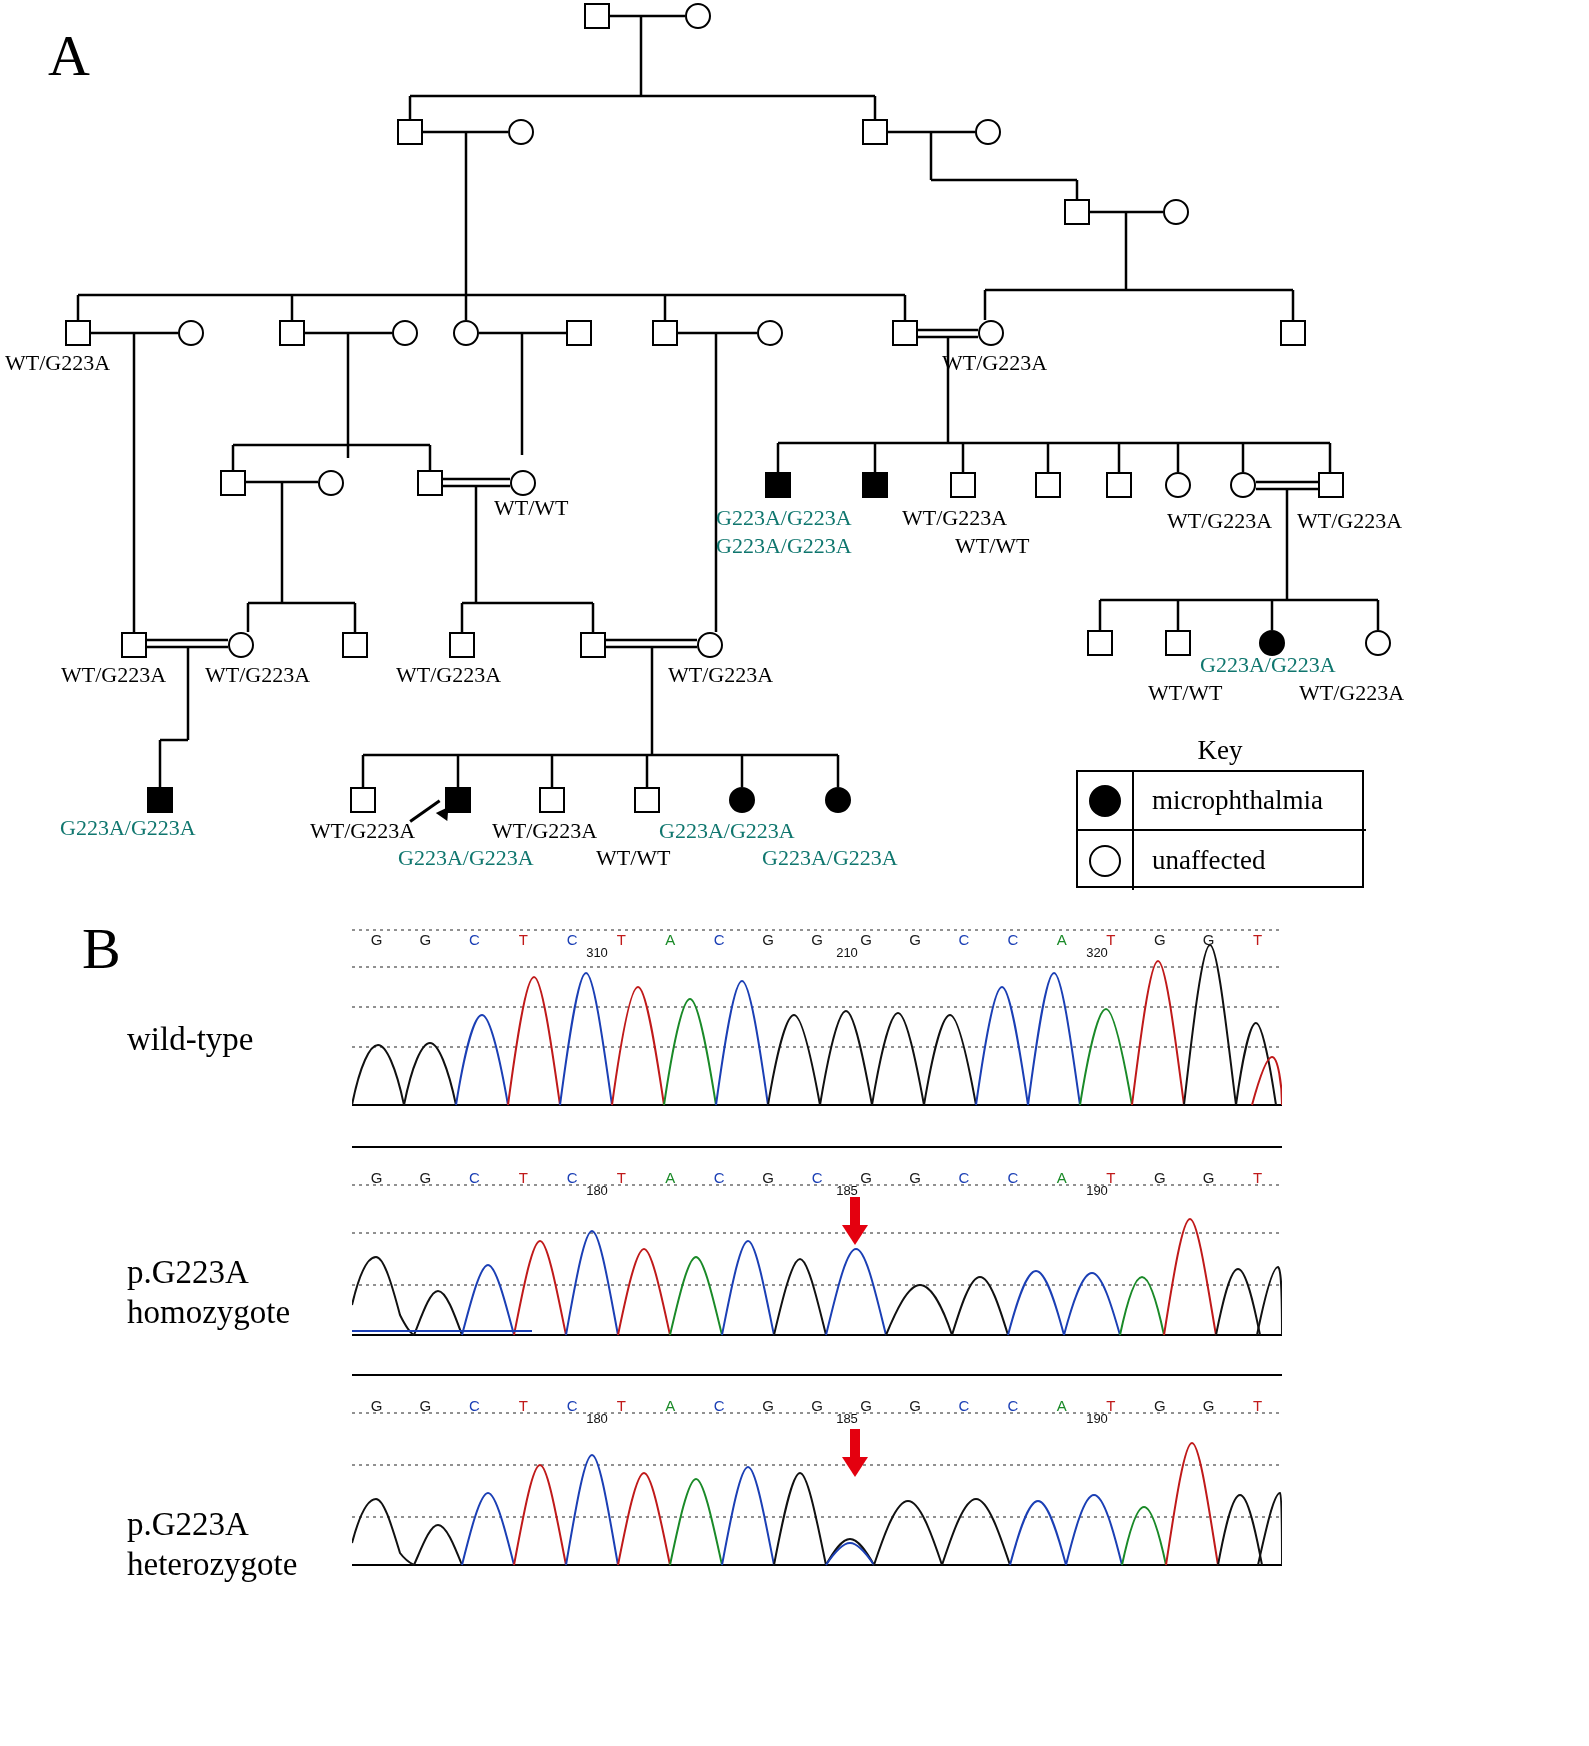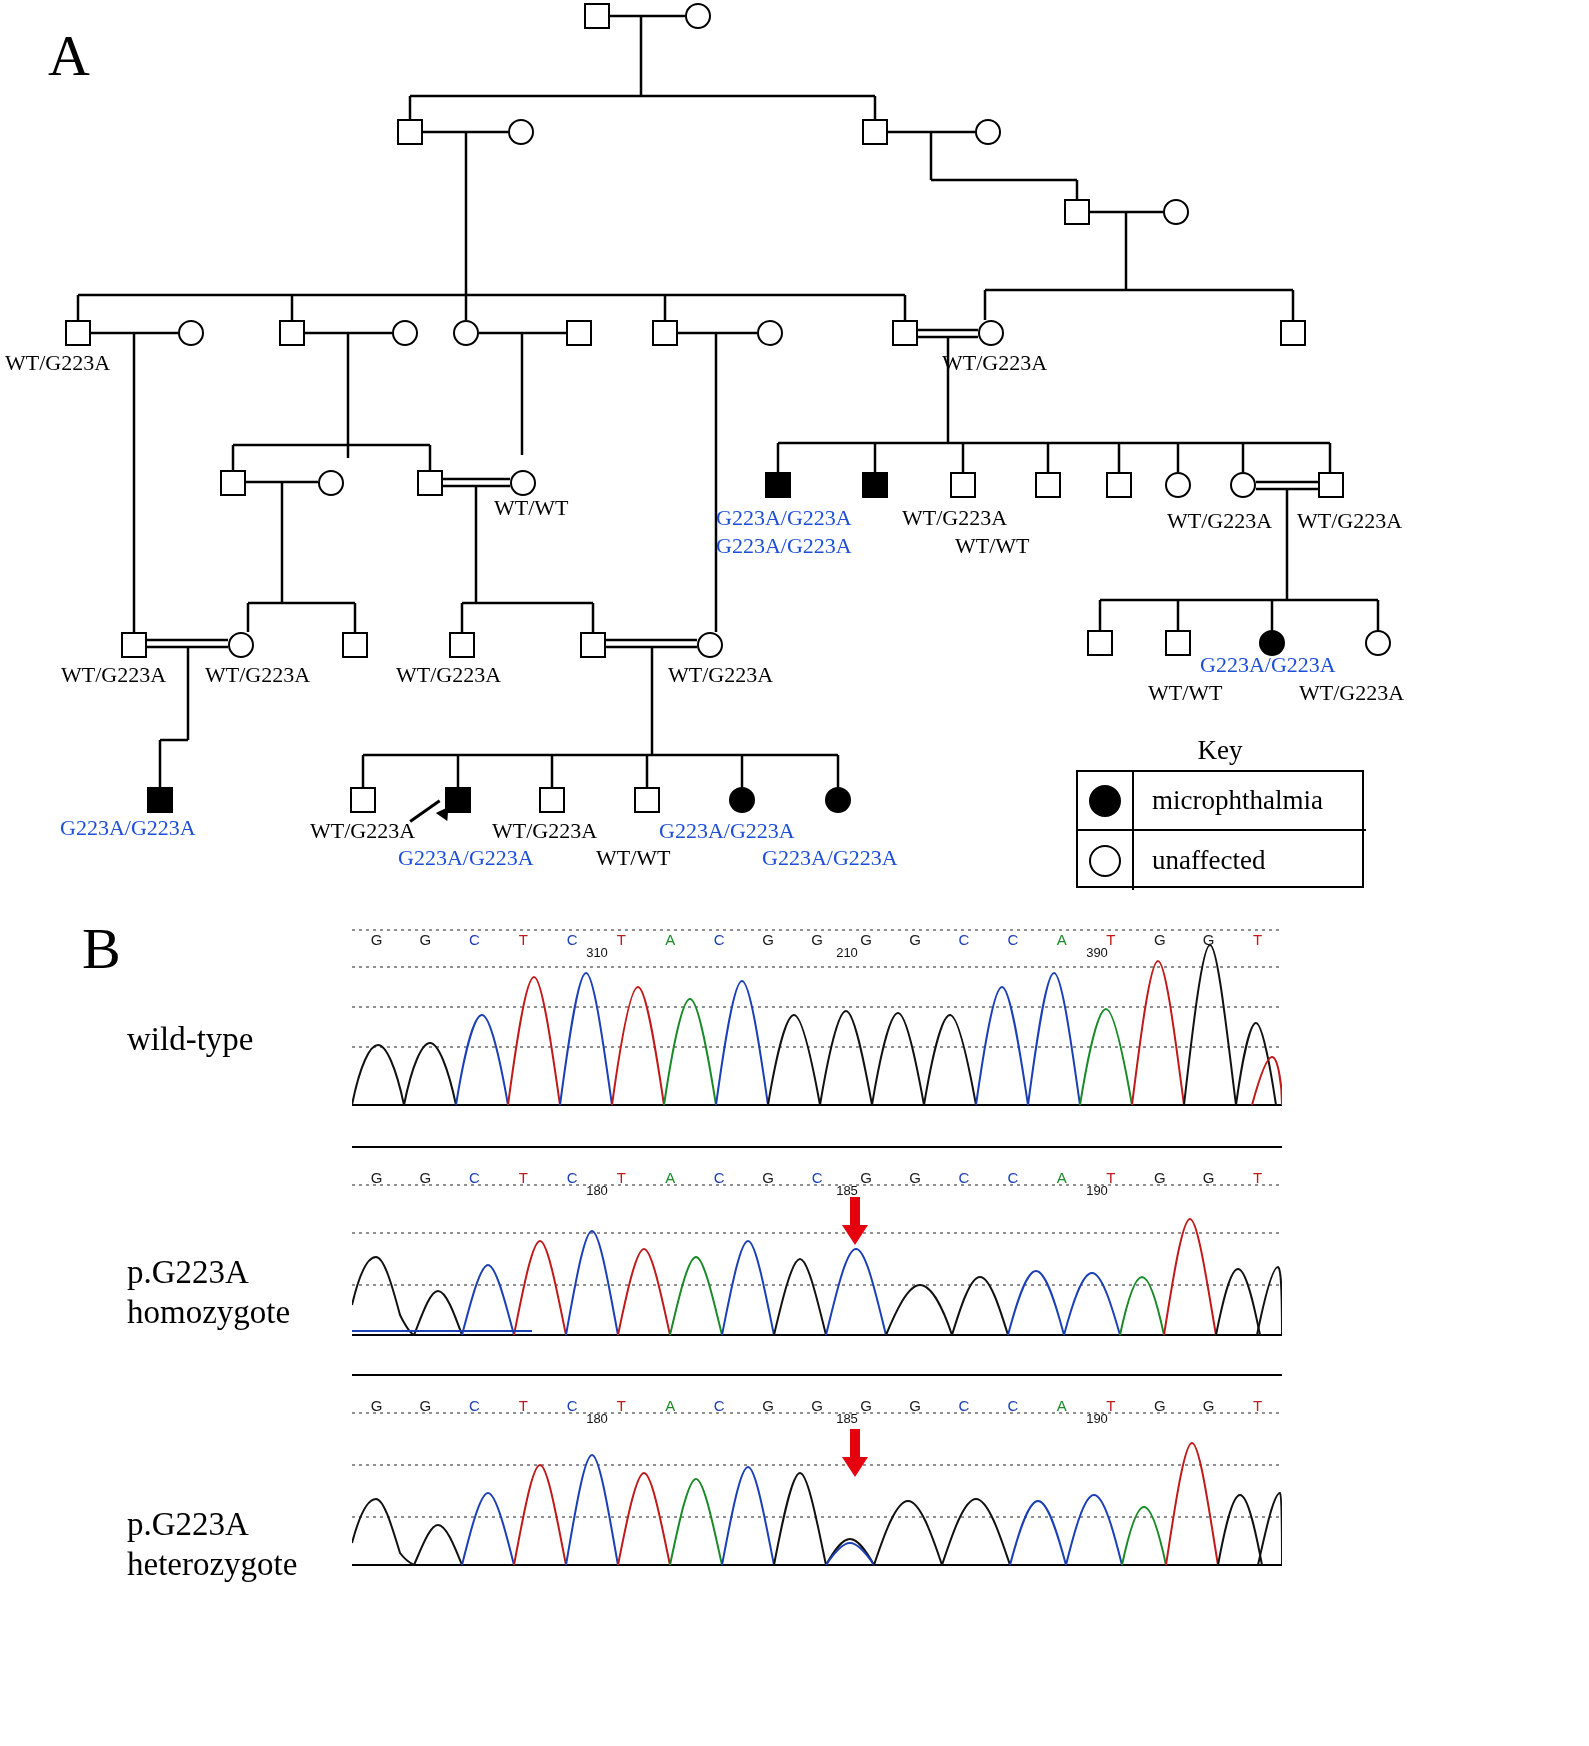--- a/index.html
+++ b/index.html
@@ -39,21 +39,21 @@
   .sq { width: 26px; height: 26px; border-radius: 0; }
   .ci { width: 26px; height: 26px; border-radius: 50%; }
   .filled { background: #000; }
   .lbl {
     position: absolute;
     font-family: "Liberation Serif", serif;
     font-size: 22px;
     white-space: nowrap;
     color: #000;
   }
-  .lbl.red { color: #1d4ed8; }
+  .lbl.red { color: #0f766e; }
 
   
   #key-box {
     position: absolute;
     left: 1076px; top: 770px;
     width: 288px; height: 118px;
     border: 2.5px solid #000;
     box-sizing: border-box;
     background: #fff;
   }
@@ -394,21 +394,21 @@
         <path stroke="#1a8a28" d="M728,190 C736,140 746,94 754,94 C762,94 772,144 780,190"></path>
         <path stroke="#c01a1a" d="M780,190 C788,126 798,46 806,46 C814,46 824,130 832,190"></path>
         <path stroke="#111" d="M832,190 C840,120 850,30 858,30 C866,30 876,128 884,190"></path>
         <path stroke="#111" d="M884,190 C890,146 898,108 904,108 C910,108 918,150 924,190"></path>
         <path stroke="#c01a1a" d="M900,190 C906,168 914,142 920,142 C926,142 930,170 930,190"></path>
       </g>
     </svg>
     <div class="ticks" style="height:16px;">
       <span class="tick-num" style="left:245px; top:-2px;">310</span>
       <span class="tick-num" style="left:495px; top:-2px;">210</span>
-      <span class="tick-num" style="left:745px; top:-2px;">390</span>
+      <span class="tick-num" style="left:745px; top:-2px;">320</span>
     </div>
     <div class="trace-bases" id="bases-wt" style="top:16px;">
         <span class="base G">G</span>
         <span class="base G">G</span>
         <span class="base C">C</span>
         <span class="base T">T</span>
         <span class="base C">C</span>
         <span class="base T">T</span>
         <span class="base A">A</span>
         <span class="base C">C</span>

